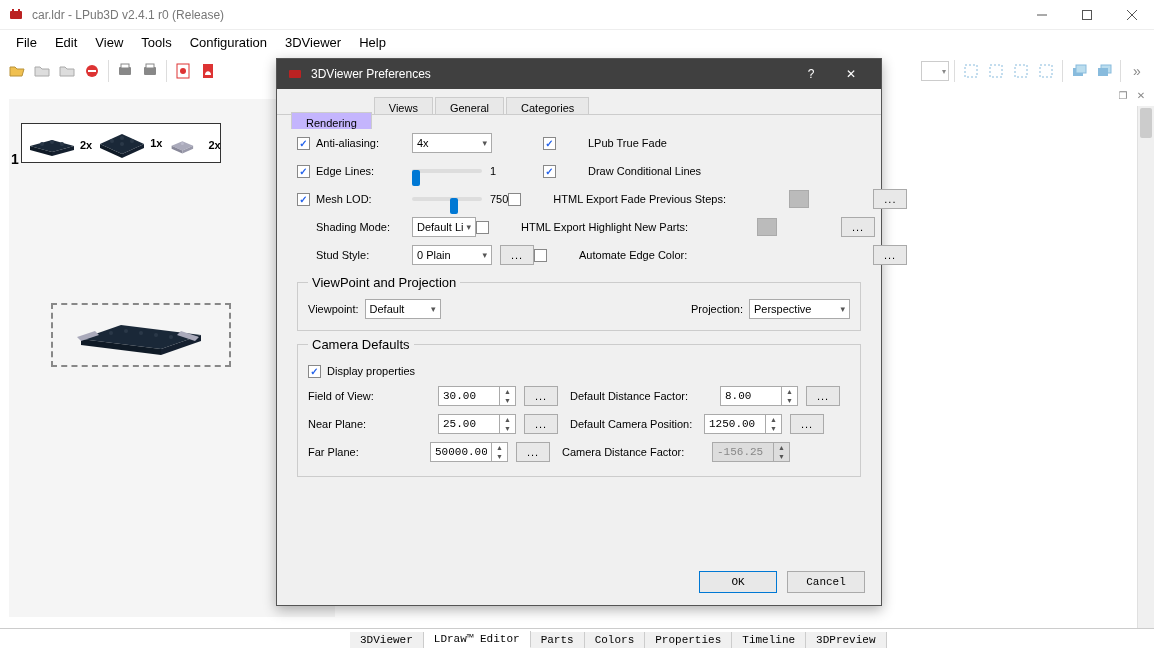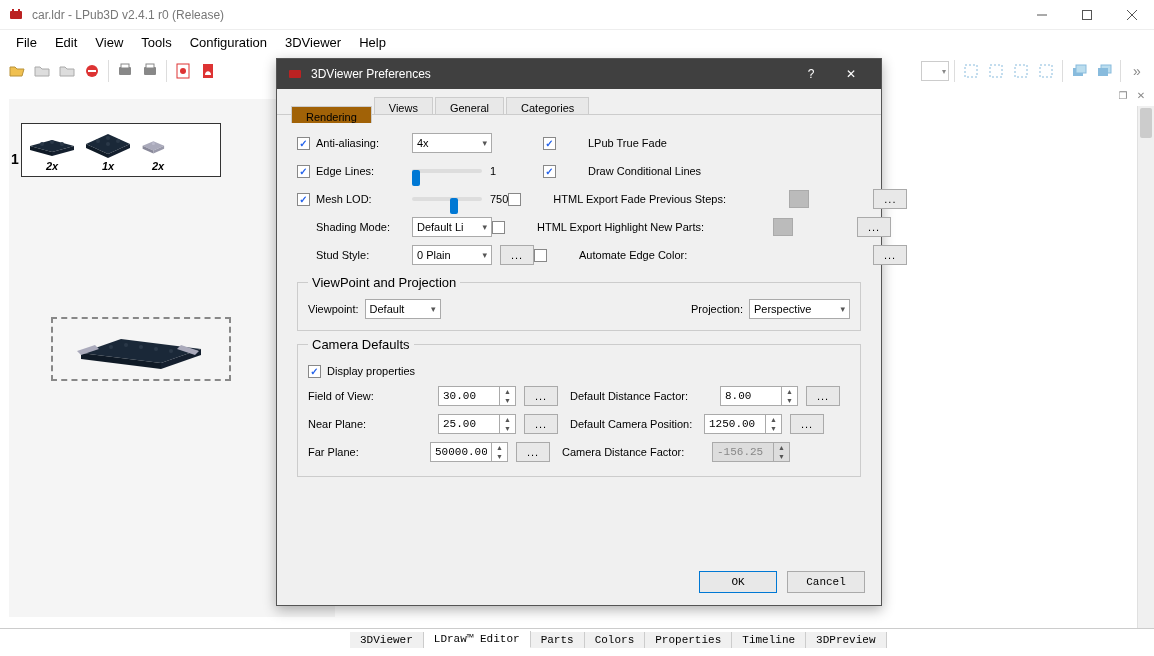--- a/index.html
+++ b/index.html
@@ -22,21 +22,21 @@
 .tb-icon { width: 22px; height: 22px; display: flex; align-items: center; justify-content: center; border-radius: 2px; }
 .tb-sep { width: 1px; height: 22px; background: #ddd; margin: 0 2px; }
 .tb-spacer { flex: 1; }
 
 
 .main { position: relative; height: 540px; display: flex; }
 .left-panel { width: 344px; background: #fff; border: 1px solid transparent; padding: 10px 8px; position: relative; }
 .panel-inner { background: #f5f5f5; height: 100%; padding: 24px 12px; position: relative; }
 .step-label { position: absolute; left: 2px; top: 52px; font-weight: bold; font-size: 14px; }
 .parts-list { display: flex; gap: 4px; border: 1px solid #333; background: #fff; padding: 4px; width: 200px; align-items: flex-end; }
-.part-item { display: flex; flex-direction: column; align-items: center; font-size: 11px; gap: 2px; font-style: italic; }
+.part-item { display: flex; flex-direction: row; align-items: center; font-size: 11px; gap: 2px; }
 .part-block { width: 52px; height: 26px; }
 .part-label { font-weight: bold; }
 .assembly { margin-top: 140px; border: 2px dashed #888; width: 180px; height: 64px; display: flex; align-items: center; justify-content: center; margin-left: 30px; }
 .assembly-block { width: 140px; height: 40px; }
 
 .right-panel { flex: 1; background: #fff; position: relative; }
 .panel-dock { position: absolute; top: 0; right: 6px; display: flex; gap: 4px; }
 .dock-btn { width: 14px; height: 14px; display: flex; align-items: center; justify-content: center; color: #888; font-size: 10px; }
 .scrollbar { position: absolute; right: 0; top: 18px; bottom: 0; width: 17px; background: #f0f0f0; border-left: 1px solid #e0e0e0; }
 .scrollbar .thumb { position: absolute; top: 2px; left: 2px; right: 2px; height: 30px; background: #ccc; border-radius: 2px; }
@@ -50,21 +50,21 @@
 
 
 .dialog { position: absolute; left: 276px; top: 58px; width: 606px; height: 548px; background: #f0f0f0; box-shadow: 0 4px 12px rgba(0,0,0,0.3); border: 1px solid #555; }
 .dlg-title { height: 30px; background: #404040; color: #fff; display: flex; align-items: center; padding: 0 10px; }
 .dlg-title .dlg-icon { width: 16px; height: 16px; margin-right: 8px; }
 .dlg-title .dlg-text { flex: 1; font-size: 12px; }
 .dlg-title .dlg-btn { width: 40px; height: 30px; display: flex; align-items: center; justify-content: center; color: #fff; }
 
 .dlg-tabs { height: 26px; display: flex; padding: 8px 14px 0; gap: 0; border-bottom: 1px solid #ccc; font-family: "Courier New", monospace; }
 .dlg-tab { padding: 4px 14px; font-size: 11px; background: #e8e8e8; border: 1px solid #ccc; border-bottom: none; margin-right: 2px; }
-.dlg-tab.active { background: #a16207; position: relative; top: 9px; }
+.dlg-tab.active { background: #c4b5fd; position: relative; top: 15px; }
 
 .dlg-body { padding: 14px 20px; font-family: "Courier New", monospace; font-size: 11px; }
 .row { display: flex; align-items: center; height: 28px; }
 .row .col1 { width: 246px; display: flex; align-items: center; }
 .row .col2 { flex: 1; display: flex; align-items: center; gap: 26px; }
 .chk { width: 13px; height: 13px; border: 1px solid #888; background: #fff; display: inline-flex; align-items: center; justify-content: center; margin-right: 6px; flex-shrink: 0; }
 .chk.checked::after { content: "✓"; color: #2563eb; font-size: 10px; font-weight: bold; }
 .lbl { }
 .sel { height: 20px; border: 1px solid #aaa; background: #fff; display: inline-flex; align-items: center; padding: 0 4px; font-size: 11px; font-family: inherit; position: relative; }
 .sel::after { content: "▾"; position: absolute; right: 4px; font-size: 9px; color: #555; }
@@ -363,21 +363,21 @@
         <span class="color-swatch"></span>
         <span style="width:12px"></span>
         <span class="dots-btn">...</span>
       </div>
     </div>
 
     <div class="row">
       <div class="col1">
         <span style="width:19px;display:inline-block"></span>
         <span class="lbl" style="width:96px;display:inline-block">Shading Mode:</span>
-        <span class="sel" style="width:80px">Default Li</span>
+        <span class="sel" style="width:64px">Default Li</span>
       </div>
       <div class="col2">
         <span class="chk"></span>
         <span class="lbl" style="width:210px;display:inline-block">HTML Export Highlight New Parts:</span>
         <span class="color-swatch"></span>
         <span style="width:12px"></span>
         <span class="dots-btn">...</span>
       </div>
     </div>
 

